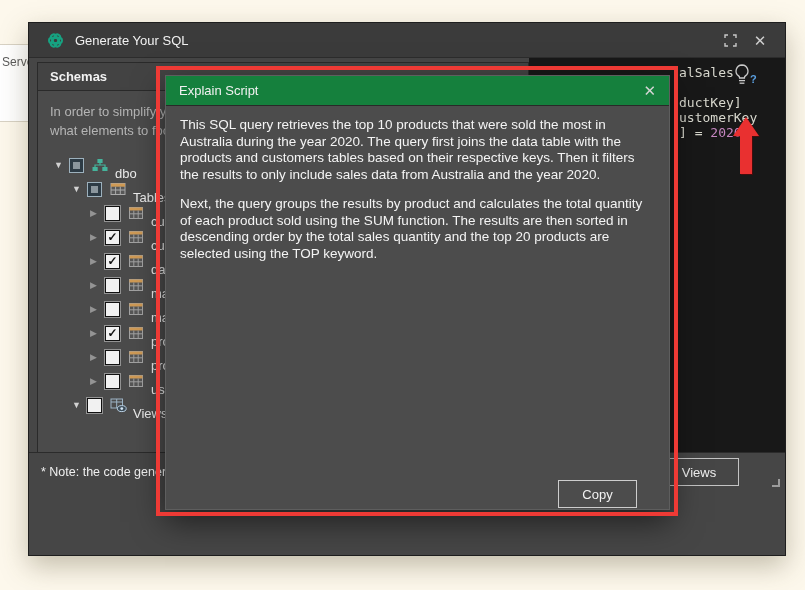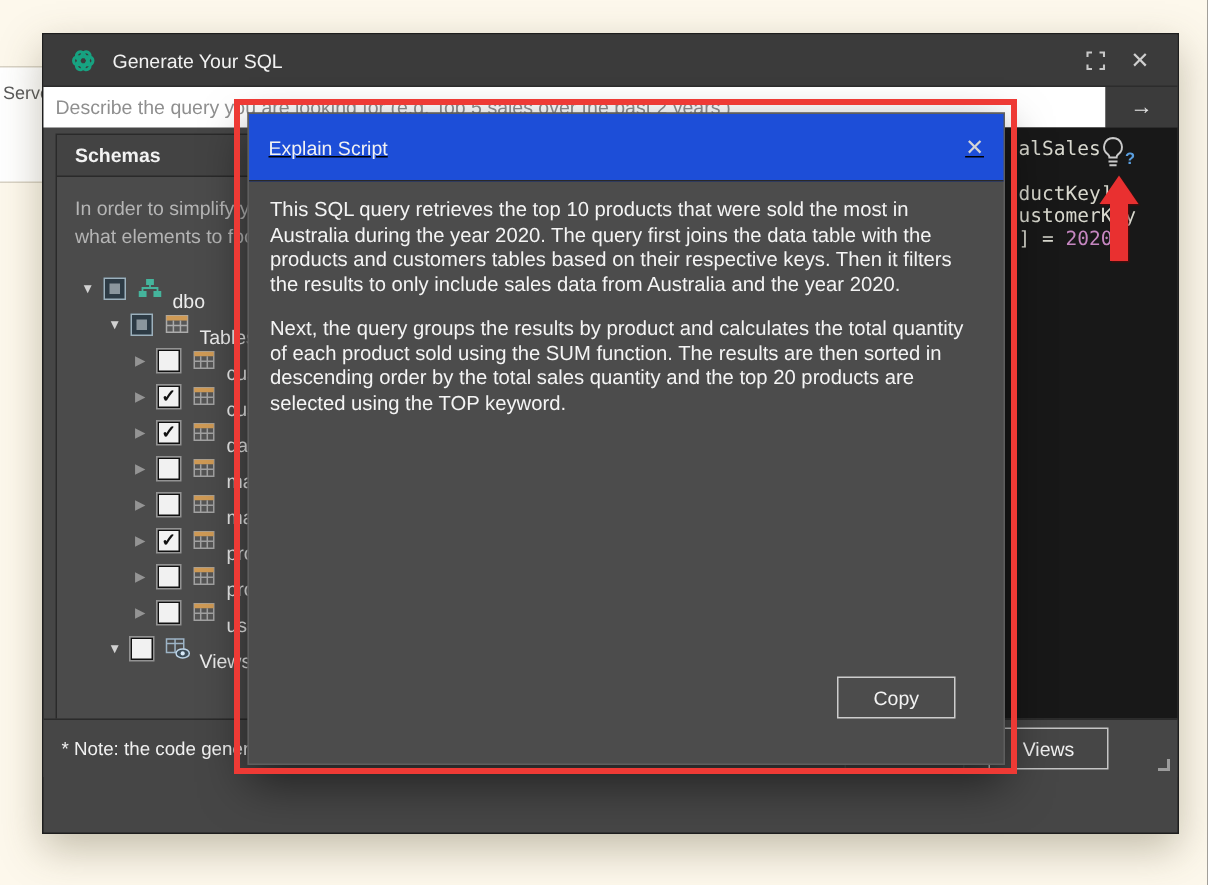--- a/index.html
+++ b/index.html
@@ -83,28 +83,28 @@
   .btn.disabled { border-color:#575757; color:#616161; }
   .btn + .btn { margin-left:16px; }
   .grip { position:absolute; right:5px; bottom:4px; width:8px; height:8px; border-right:2px solid #9c9c9c; border-bottom:2px solid #9c9c9c; }
 
   
   .modal {
     position:absolute; left:165px; top:75px; width:505px; height:435px;
     background:#4c4c4c; border:1px solid #5e5e5e; box-shadow:0 12px 30px rgba(0,0,0,.55); z-index:5;
   }
   .modal-header {
-    height:45px; background:#1d4ed8; border-bottom:1px solid #292929;
-    display:flex; align-items:center; padding:0 13px;text-decoration:underline;
+    height:30px; background:#15803d; border-bottom:1px solid #292929;
+    display:flex; align-items:center; padding:0 13px;
   }
   .modal-title { color:#f2f2f2; font-size:13px; flex:1; }
   .modal-x { color:#d5d5d5; font-size:15px; line-height:1; }
   .modal-body { padding:11px 14px; color:#f4f4f4; font-size:13.5px; line-height:16.5px; }
   .modal-body p { margin:0 0 13px 0; }
-  .modal-actions { position:absolute; right:32px; bottom:30px; display:flex; gap:12px; }
+  .modal-actions { position:absolute; right:32px; bottom:1px; display:flex; gap:12px; }
   .mbtn {
     width:79px; height:28px; border:1px solid #cdcdcd; background:transparent;
     color:#f2f2f2; font-size:13px; font-family:"Liberation Sans",sans-serif;
   }
 
   
   .red-rect {
     position:absolute; left:156px; top:66px; width:522px; height:450px;
     border:4px solid #ee3a35; z-index:6; pointer-events:none;
   }
@@ -137,26 +137,20 @@
       <svg width="13" height="13" viewBox="0 0 13 13" fill="none" stroke="#c8c8c8" stroke-width="1.4">
         <path d="M1 4V1h3"></path>
           <path d="M9 1h3v3"></path>
           <path d="M12 9v3H9"></path>
           <path d="M4 12H1V9"></path>
       </svg>
     </span>
     <span class="tb-btn close-x">✕</span>
   </div>
 
-  <div class="prompt-row">
-    <input class="prompt-input" value="" placeholder="Describe the query you are looking for (e.g. 'top 5 sales over the past 2 years')" style="">
-    <div class="send-btn">
-      <span>→</span>
-    </div>
-  </div>
 
   <div class="content">
 
     <div class="editor">
       <pre id="code-pre"><div class="code-line"><span style="color: rgb(216, 216, 206);">alSales</span></div><div class="code-line"></div><div class="code-line"><span style="color: rgb(216, 216, 206);">ductKey]</span></div><div class="code-line"><span style="color: rgb(216, 216, 206);">ustomerKey</span></div><div class="code-line"><span style="color: rgb(216, 216, 206);">] = </span><span style="color: rgb(197, 134, 192);">2020</span></div></pre>
       <span class="bulb-wrap">
         <svg width="20" height="24" viewBox="0 0 20 24">
           <path d="M10 2a6 6 0 0 0-3.4 10.9c.7.5 1 1.3 1 2.1h4.8c0-.8.3-1.6 1-2.1A6 6 0 0 0 10 2z" fill="none" stroke="#c9c9c9" stroke-width="1.3"></path>
           <line x1="7" y1="17.6" x2="13" y2="17.6" stroke="#c9c9c9" stroke-width="1.3"></line>
           <line x1="7.6" y1="20.2" x2="12.4" y2="20.2" stroke="#c9c9c9" stroke-width="1.3"></line>

